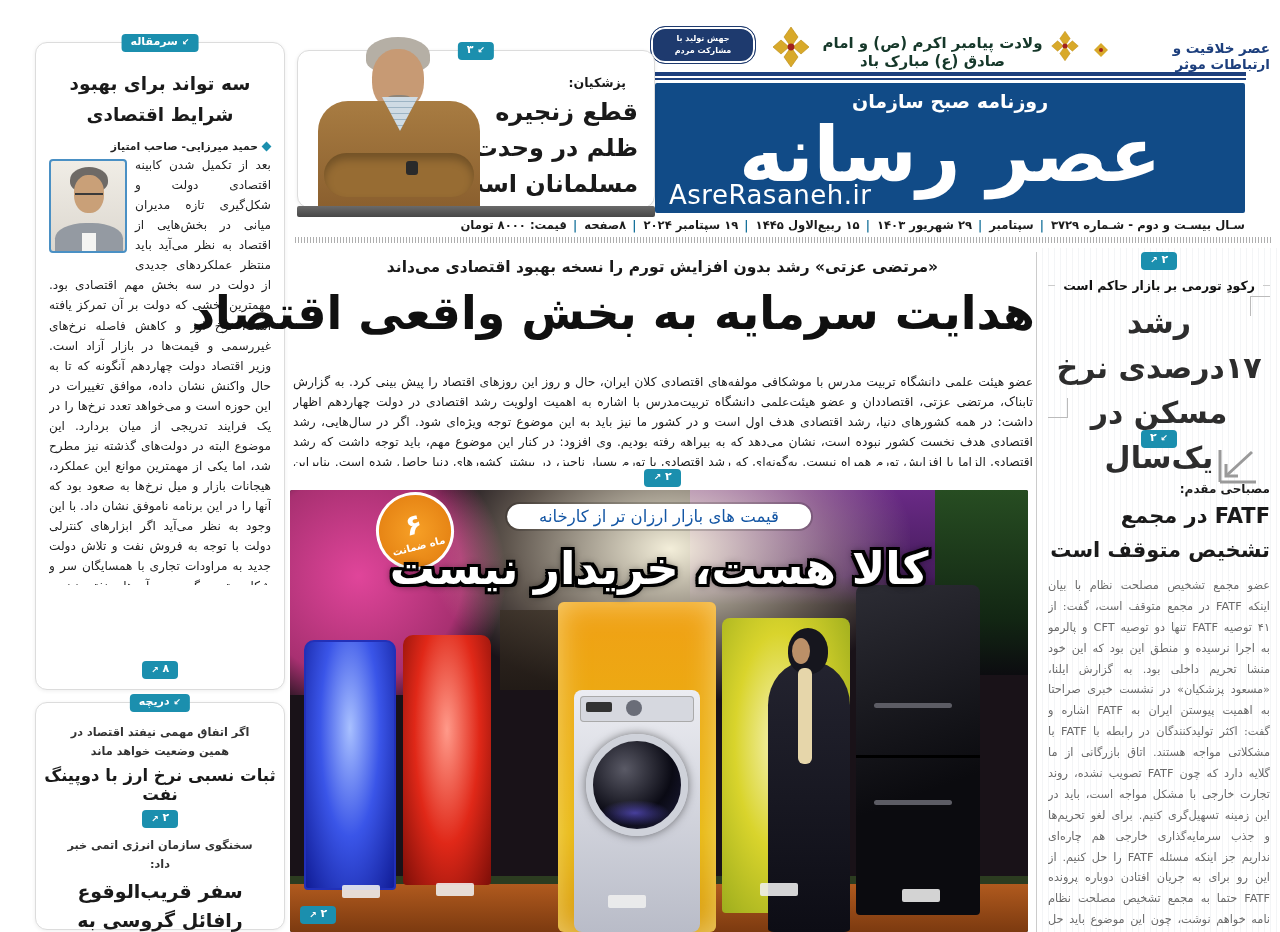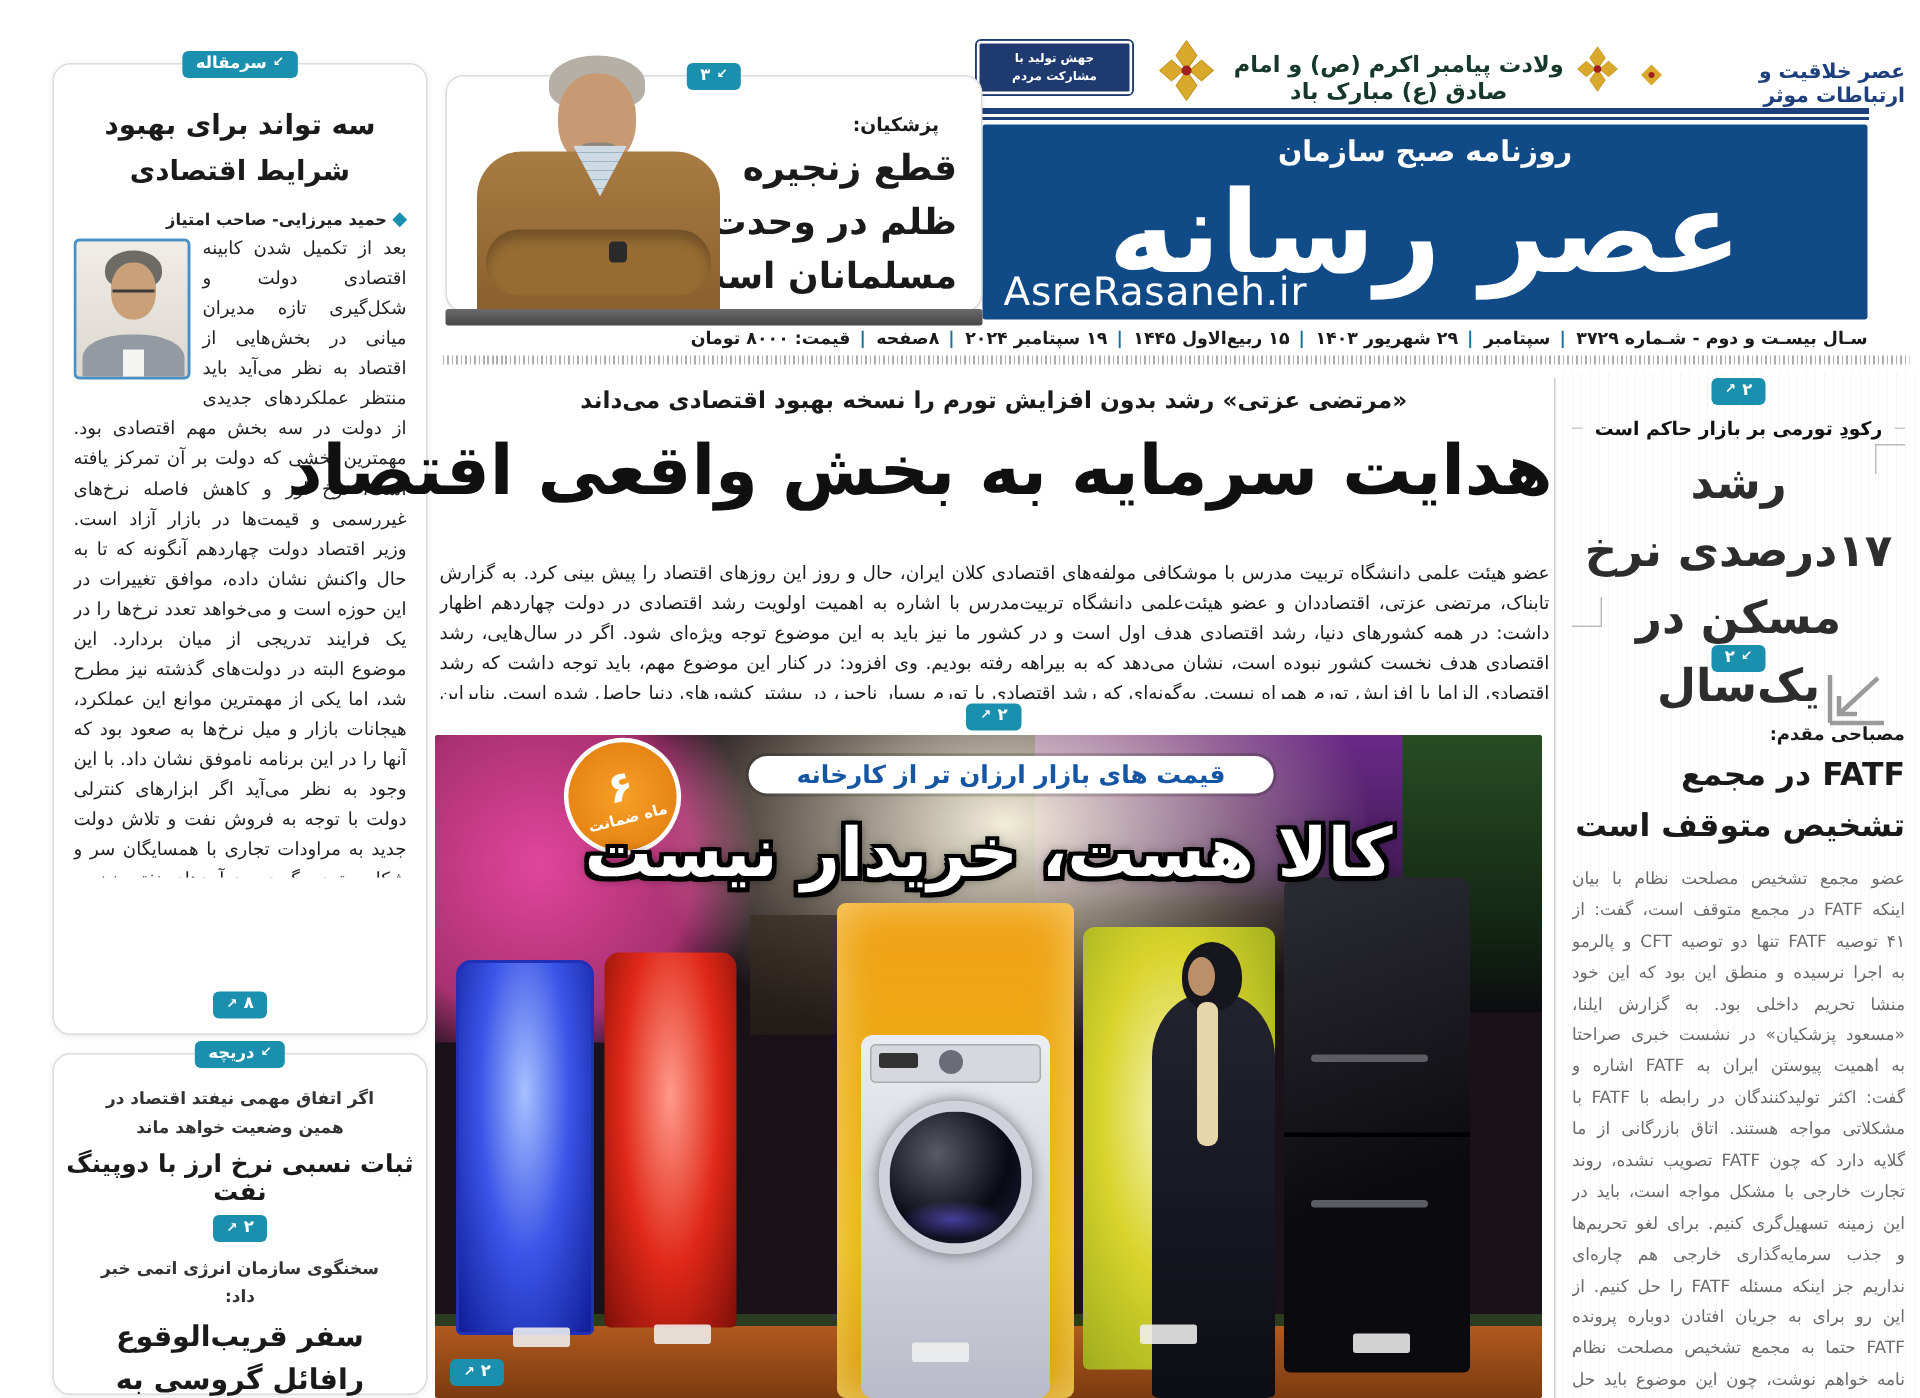--- a/index.html
+++ b/index.html
@@ -24,21 +24,21 @@
     position:absolute; background:#fff; border:1px solid #dcdcdc; border-radius:12px;
     box-shadow:0 1px 4px rgba(0,0,0,.07);
   }
   .card .tab { position:absolute; top:-9px; left:50%; transform:translateX(-50%); }
 
   
   .slogan { color:#1d3f7d; font-weight:bold; font-size:13.5px; text-align:right; }
   .occasion { color:#16382a; font-weight:bold; font-size:15px; text-align:center; }
   .stamp {
     background:#1e3a6e; color:#fff; font-size:8px; font-weight:bold; text-align:center;
-    border-radius:4px; padding:6px 8px; line-height:1.5;
+    border-radius:15px; padding:6px 8px; line-height:1.5;
     box-shadow:inset 0 0 0 2px #fff, inset 0 0 0 3px #1e3a6e; border:1.5px solid #1e3a6e;
   }
   .rule-thick { background:#1d3f7d; height:3.5px; }
   .rule-thin  { background:#1d3f7d; height:1.5px; }
   .masthead { background:#114b87; border-radius:2px; }
   .masthead .tagline { position:absolute; top:7px; left:0; right:0; text-align:center; color:#fff; font-weight:bold; font-size:19px; }
   .masthead .big { position:absolute; top:24px; left:0; right:0; text-align:center; color:#fff; font-weight:900; font-size:76px; line-height:1.25; }
   .masthead .url { position:absolute; bottom:3px; left:14px; color:#fff; font-size:26px; direction:ltr; letter-spacing:.5px; }
   .dateline { display:flex; justify-content:space-between; align-items:center; font-size:11.6px; font-weight:bold; color:#1b1b1b; }
   .dateline span { white-space:nowrap; }
@@ -119,21 +119,21 @@
   .fr-black { left:566px; top:95px; width:124px; height:330px; border-radius:8px 8px 4px 4px; background:linear-gradient(160deg,#2c2c34,#0b0b0f 62%); }
   .fr-black .h1,.fr-black .h2 { position:absolute; left:18px; width:78px; height:5px; border-radius:3px; background:#5c5c64; }
   .fr-black .h1 { top:118px; } .fr-black .h2 { top:215px; }
   .fr-black .split { position:absolute; left:0; top:170px; width:100%; height:3px; background:#000; }
   .tag { width:38px; height:13px; background:#efefef; opacity:.88; border-radius:2px; }
   .woman { left:468px; top:138px; width:104px; height:304px; }
   .woman .hood { position:absolute; top:0; left:30px; width:40px; height:46px; border-radius:50% 50% 45% 45%; background:#16161e; }
   .woman .face2 { position:absolute; top:10px; left:34px; width:18px; height:26px; border-radius:50%; background:#bb9068; }
   .woman .scarf { position:absolute; top:40px; left:40px; width:14px; height:96px; background:#e6d6aa; border-radius:6px; }
   .woman .chador { position:absolute; top:34px; left:10px; width:82px; height:270px; border-radius:45% 45% 6px 6px / 16% 16% 3px 3px; background:linear-gradient(#23232f,#0d0d15); }
-  .caption-pill { left:50%; top:14px; transform:translateX(-50%); background:#fff; border-radius:18px; padding:3px 32px; font-size:16.5px; font-weight:700; color:#1456a4; white-space:nowrap; box-shadow:0 0 0 2px rgba(0,0,0,.18);margin-left:15px; }
+  .caption-pill { left:50%; top:14px; transform:translateX(-50%); background:#fff; border-radius:18px; padding:3px 32px; font-size:16.5px; font-weight:400; color:#1456a4; white-space:nowrap; box-shadow:0 0 0 2px rgba(0,0,0,.18); }
   .caption-big { left:0; right:0; top:52px; text-align:center; font-size:45px; font-weight:900; color:#fff;
      text-shadow:-3px -3px 0 #000,3px -3px 0 #000,-3px 3px 0 #000,3px 3px 0 #000,0 -3px 0 #000,0 3px 0 #000,-3px 0 0 #000,3px 0 0 #000,0 0 8px #000; }
   .guarantee { left:86px; top:2px; width:78px; height:78px; border-radius:50%; border:3px solid #fff; color:#fff; display:flex; flex-direction:column; align-items:center; justify-content:center; background:radial-gradient(#f7a026,#e07a0e); transform:rotate(-14deg); font-weight:800; }
   .guarantee .num { font-size:28px; line-height:1.1; }
   .guarantee .txt { font-size:10px; }
   .photo-badge { left:10px; bottom:8px; }
 </style>
 </head>
 <body>
 

